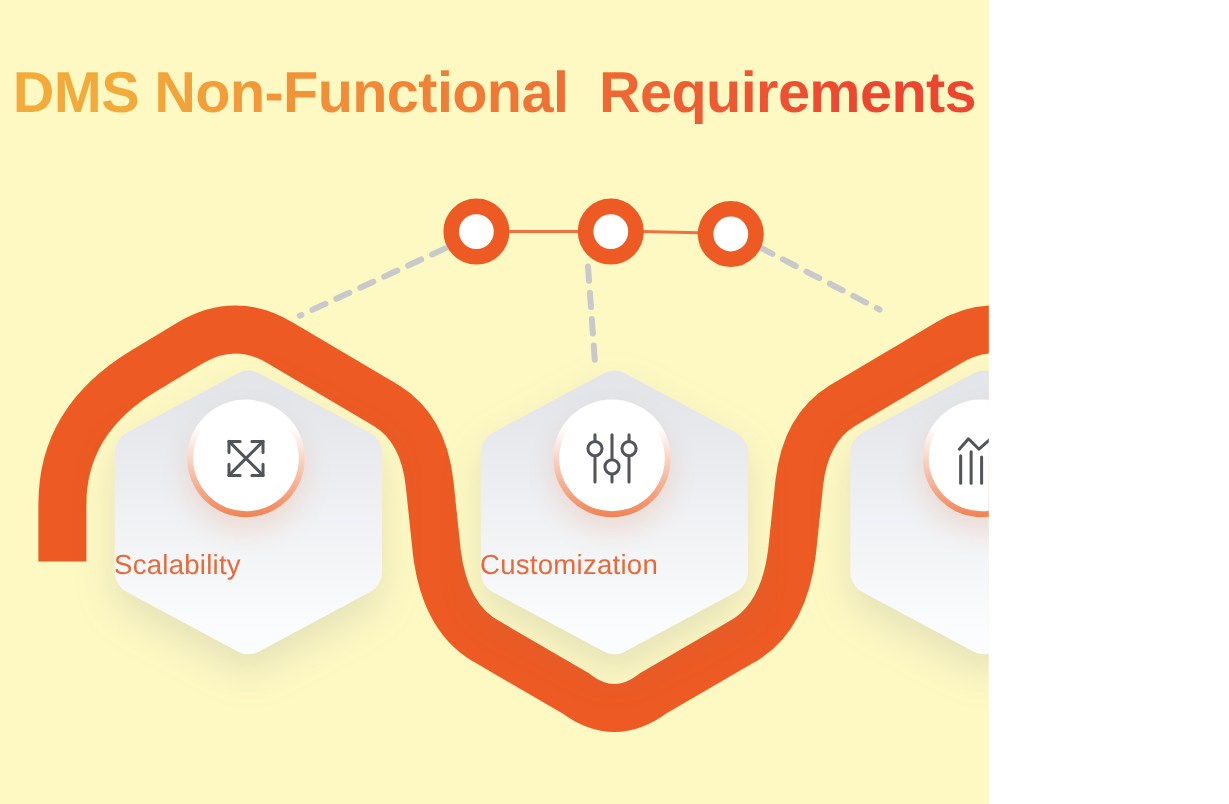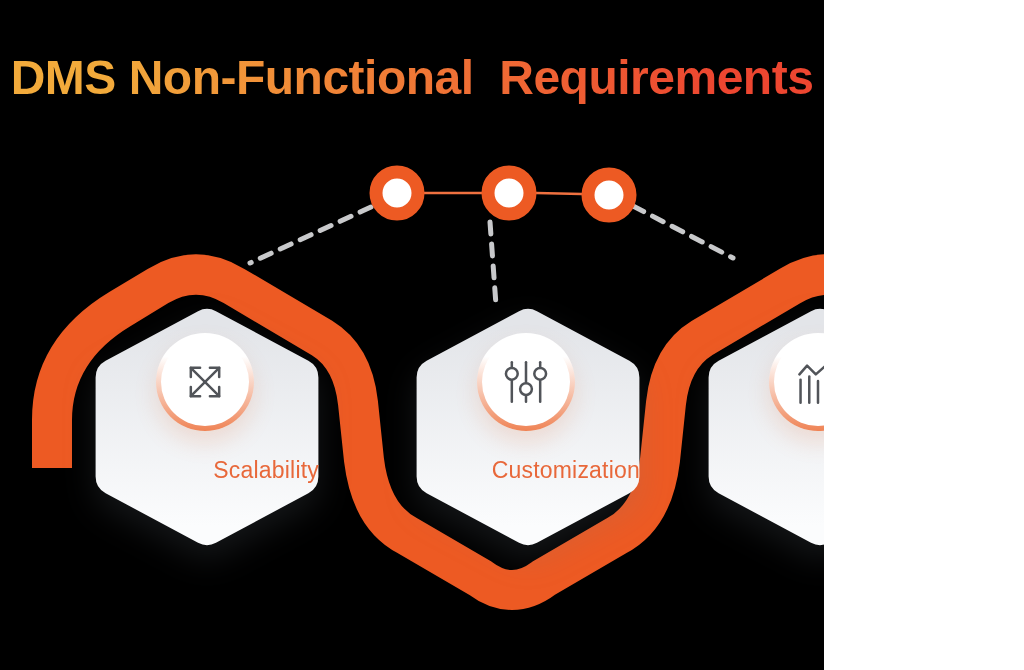--- a/index.html
+++ b/index.html
@@ -2,45 +2,45 @@
 <html style="--title-from: #F2AA3B; --title-to: #ED4630; --ribbon: #ED5A23; --node: #ED5A23; --connector: #EF7140; --dash: #C8C9CB; --label: #E8683A; --icon-stroke: #515459; --ring-bottom: #EF8355; --hex-top: #E3E5E9; --hex-bottom: #FBFCFD;"><head>
 <meta charset="utf-8">
 <style>
   :root{
     --title-from:#F2AA3B; --title-to:#ED4630;
     --ribbon:#ED5A23; --node:#ED5A23; --connector:#EF7140;
     --dash:#C8C9CB; --label:#E8683A; --icon-stroke:#515459;
     --ring-bottom:#EF8355; --hex-top:#E3E5E9; --hex-bottom:#FBFCFD;
   }
   html,body{margin:0;padding:0;background:#ffffff;}
-  .stage{position:relative;width:824px;height:670px;background:#000000;overflow:hidden;
+  .stage{position:relative;width:824px;height:670px;background:#fef9c3;overflow:hidden;
          font-family:"Liberation Sans",sans-serif;}
   .title{position:absolute;left:0;top:50px;width:100%;text-align:center;
          font-size:48px;font-weight:700;letter-spacing:-0.5px;white-space:pre;
          background-image:linear-gradient(90deg,var(--title-from) 13%,var(--title-to) 87%);
          -webkit-background-clip:text;background-clip:text;
          color:transparent;-webkit-text-fill-color:transparent;}
   .bg-art{position:absolute;left:0;top:0;width:1024px;height:670px;}
   .ribbon-path{fill:none;stroke:var(--ribbon);stroke-width:40;stroke-linejoin:round;stroke-linecap:butt;}
   .node-circle{fill:#ffffff;stroke:var(--node);stroke-width:13;}
   .node-link{stroke:var(--connector);stroke-width:2.5;}
   .dash-line{fill:none;stroke:var(--dash);stroke-width:5;stroke-dasharray:12 10;stroke-linecap:round;}
   .card{position:absolute;top:307px;width:224px;height:240px;}
-  .card-1{left:95px;} .card-2{left:416px;} .card-3{left:708px;}
+  .card-1{left:95px;} .card-2{left:400px;} .card-3{left:708px;}
   .hex{position:absolute;left:0;top:0;filter:drop-shadow(0 14px 16px rgba(110,120,135,.18));}
   .hex polygon{stroke-width:38;stroke-linejoin:round;}
   stop.hex-top{stop-color:var(--hex-top);} stop.hex-bottom{stop-color:var(--hex-bottom);}
   .icon-circle{position:absolute;left:61px;top:26px;width:98px;height:98px;border-radius:50%;
          background:linear-gradient(to top,var(--ring-bottom),#ffffff 76%);
          box-shadow:0 12px 22px rgba(230,120,70,.18);}
   .icon-circle::after{content:"";position:absolute;inset:5px;border-radius:50%;background:#ffffff;z-index:0;}
   .icon-svg{position:absolute;left:50%;top:50%;transform:translate(-50%,-50%);z-index:1;}
   .ic{stroke:var(--icon-stroke);stroke-width:2.3;fill:none;stroke-linecap:round;stroke-linejoin:round;}
   .ic .knob{fill:#ffffff;}
-  .card-label{position:absolute;left:0;top:150px;width:100%;text-align:right;
+  .card-label{position:absolute;left:0;top:150px;width:100%;text-align:left;
          font-size:23px;font-weight:500;letter-spacing:.2px;color:var(--label);}
 </style>
 </head>
 <body>
 
 <div class="stage">
 
   <div class="title">DMS Non-Functional  Requirements</div>
 
   <svg class="bg-art" viewBox="0 0 1024 670">

